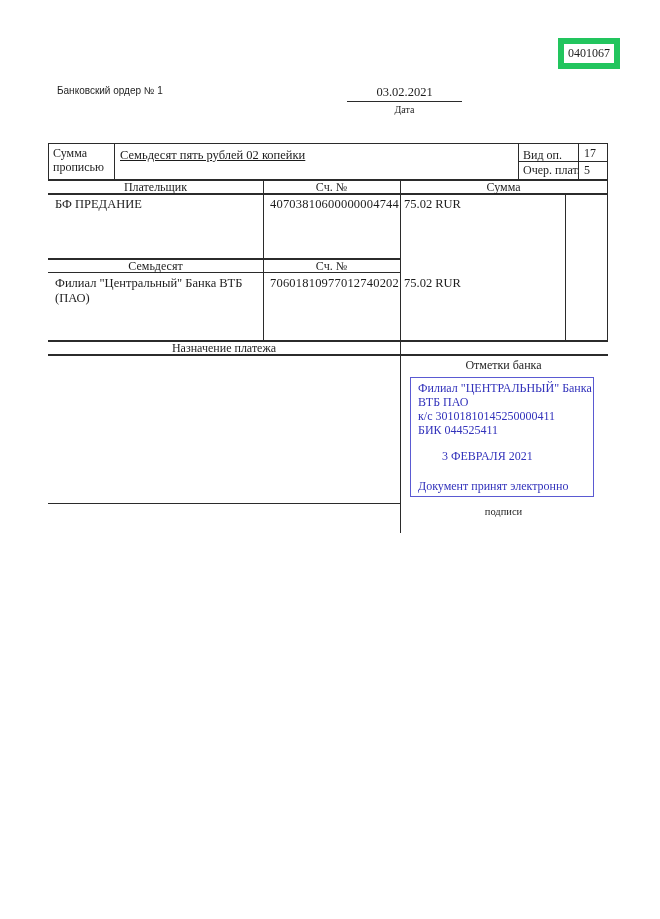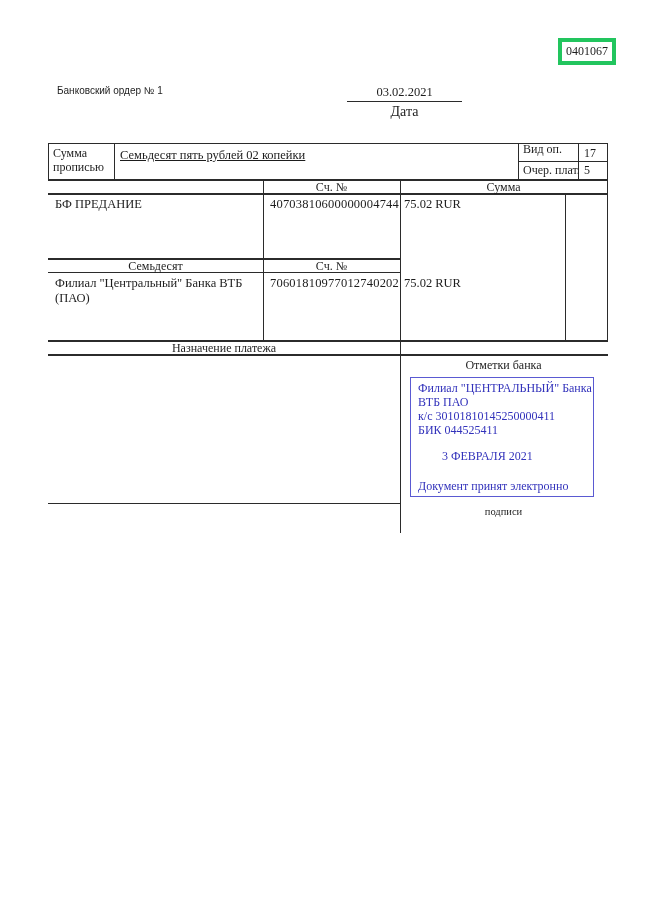--- a/index.html
+++ b/index.html
@@ -10,29 +10,29 @@
   }
   .abs { position:absolute; }
   .hline { position:absolute; background:#2b2b2b; height:1px; }
   .hline.thick { height:2px; }
   .vline { position:absolute; background:#2b2b2b; width:1px; }
   .t12 { font-size:12px; line-height:13px; }
   .t125 { font-size:12.5px; line-height:14px; }
   .center { text-align:center; }
   .code-box {
     position:absolute; left:558px; top:38px; width:50px; height:19px;
-    border:4px solid #22c55e; text-align:center; font-size:12px; line-height:19px;
+    border:6px solid #22c55e; text-align:center; font-size:12px; line-height:19px;
   }
   .doc-title {
     position:absolute; left:57px; top:85px;
     font-family:"Liberation Sans", sans-serif; font-weight:normal; font-size:10px;
   }
   .date-value { position:absolute; left:347px; top:85px; width:115px; text-align:center; font-size:12.5px; }
   .date-rule  { position:absolute; left:347px; top:101px; width:115px; height:1px; background:#2b2b2b; }
-  .date-label { position:absolute; left:347px; top:104px; width:115px; text-align:center; font-size:14px; }
+  .date-label { position:absolute; left:347px; top:104px; width:115px; text-align:center; font-size:10px; }
   .sum-words-label { position:absolute; left:53px; top:146px; width:58px; font-size:12px; line-height:14px; }
   .amount-words { position:absolute; left:120px; top:148px; font-size:12.5px;text-decoration:underline; }
   .mini-label { position:absolute; font-size:12px; white-space:nowrap; }
   .stamp {
     position:absolute; left:410px; top:377px; width:184px; height:120px;
     border:1.5px solid #5a5ad2; color:#3232bb; font-size:12px; line-height:14px;
     padding:3px 0 0 7px; box-sizing:border-box;
   }
   .stamp-line { white-space:nowrap; }
   .stamp-date { position:absolute; left:7px; top:71px; white-space:nowrap;margin-left:24px; }
@@ -67,25 +67,26 @@
   <div class="vline" style="left:114px; top:143px; height:36px;"></div>
   <div class="vline" style="left:518px; top:143px; height:36px;"></div>
   <div class="vline" style="left:578px; top:143px; height:36px;"></div>
   <div class="vline" style="left:607px; top:143px; height:197px;"></div>
   <div class="vline" style="left:263px; top:179px; height:161px;"></div>
   <div class="vline" style="left:400px; top:179px; height:354px;"></div>
   <div class="vline" style="left:565px; top:193px; height:147px;"></div>
 
   <div class="sum-words-label">Сумма прописью</div>
   <div class="amount-words">Семьдесят пять рублей 02 копейки</div>
-  <div class="mini-label" style="left:523px; top:142px;">Вид оп.</div>
+  <div class="mini-label" style="left:523px; top:148px;">Вид оп.</div>
   <div class="mini-label" style="left:584px; top:146px;">17</div>
   <div class="mini-label" style="left:523px; top:163px;">Очер. плат.</div>
   <div class="mini-label" style="left:584px; top:163px;">5</div>
 
+  <div class="abs t12 center" style="left:48px; top:181px; width:215px;">Плательщик</div>
   <div class="abs t12 center" style="left:263px; top:181px; width:137px;">Сч. №</div>
   <div class="abs t12 center" style="left:400px; top:181px; width:207px;">Сумма</div>
 
   <div class="abs t125" style="left:55px; top:197px; width:200px;">БФ ПРЕДАНИЕ</div>
   <div class="abs t125" style="left:270px; top:197px; width:128px; letter-spacing:0.2px;">40703810600000004744</div>
   <div class="abs t125" style="left:404px; top:197px;">75.02 RUR</div>
 
   <div class="abs t12 center" style="left:48px; top:260px; width:215px;">Семьдесят</div>
   <div class="abs t12 center" style="left:263px; top:260px; width:137px;">Сч. №</div>
 

